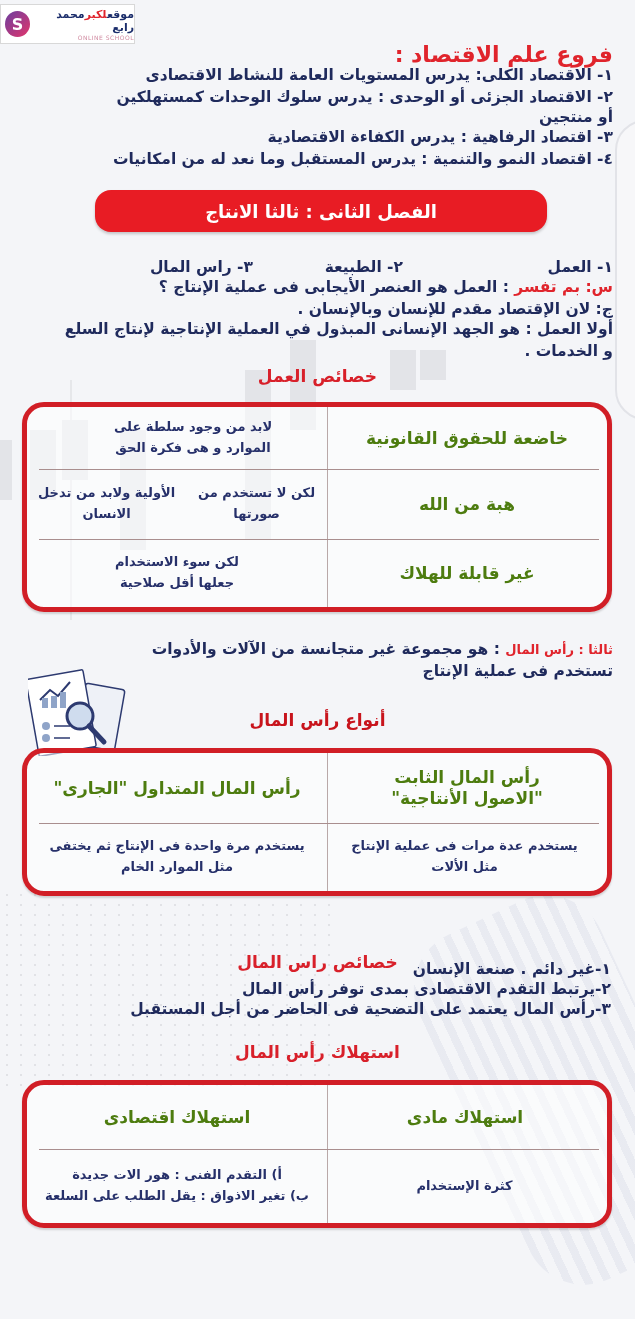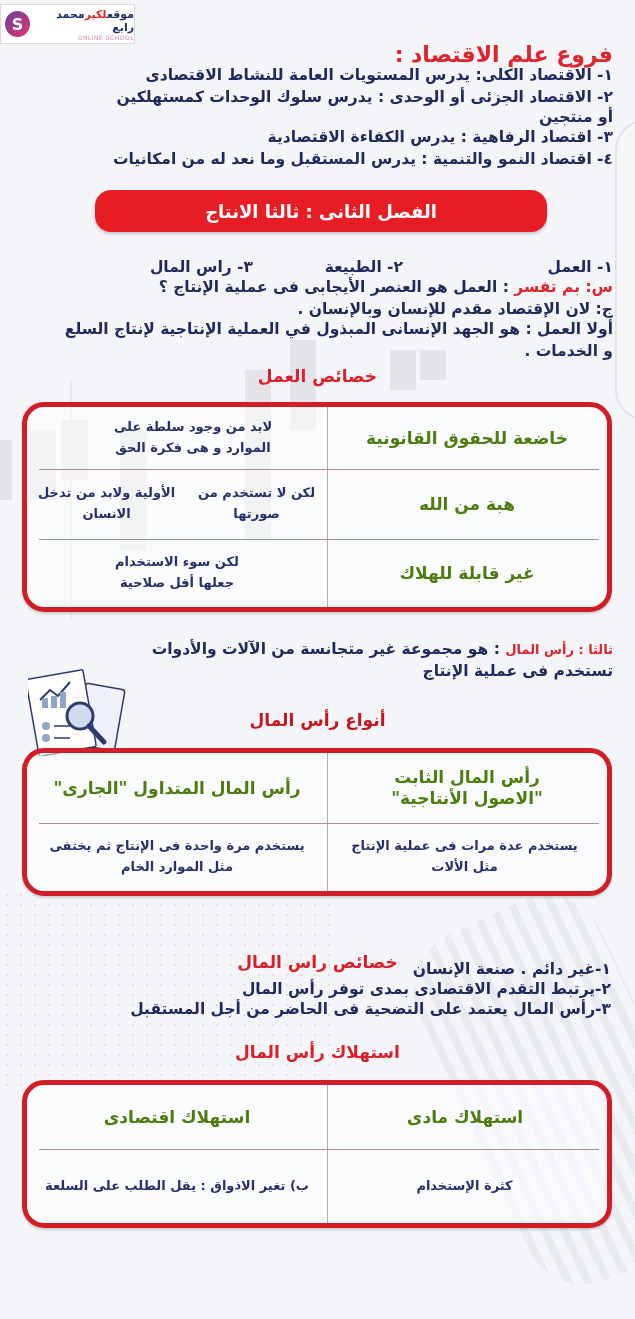--- a/index.html
+++ b/index.html
@@ -205,15 +205,16 @@
   <div class="vdiv"></div>
   <div class="hdiv" style="top:64px;left:12px;width:560px;"></div>
 
   <div class="cell head" style="right:0;top:0;width:284px;height:64px;">استهلاك مادى</div>
   <div class="cell head" style="left:0;top:0;width:300px;height:64px;">استهلاك اقتصادى</div>
 
   <div class="cell desc" style="right:0;top:64px;width:285px;height:74px;flex-direction:column;">
     <span>كثرة الإستخدام</span>
   </div>
   <div class="cell desc" style="left:0;top:64px;width:300px;height:74px;flex-direction:column;">
+    <span>أ) التقدم الفنى : هور الات جديدة</span>
     <span>ب) تغير الاذواق : يقل الطلب على السلعة</span>
   </div>
 </div>
 
 </body></html>

